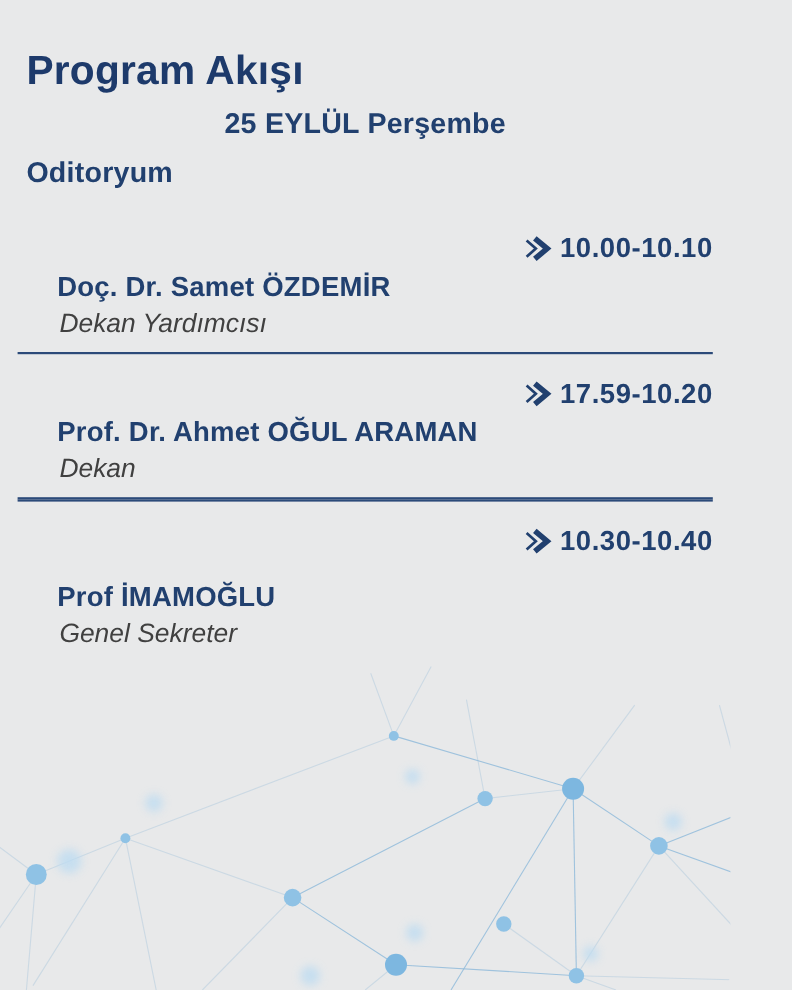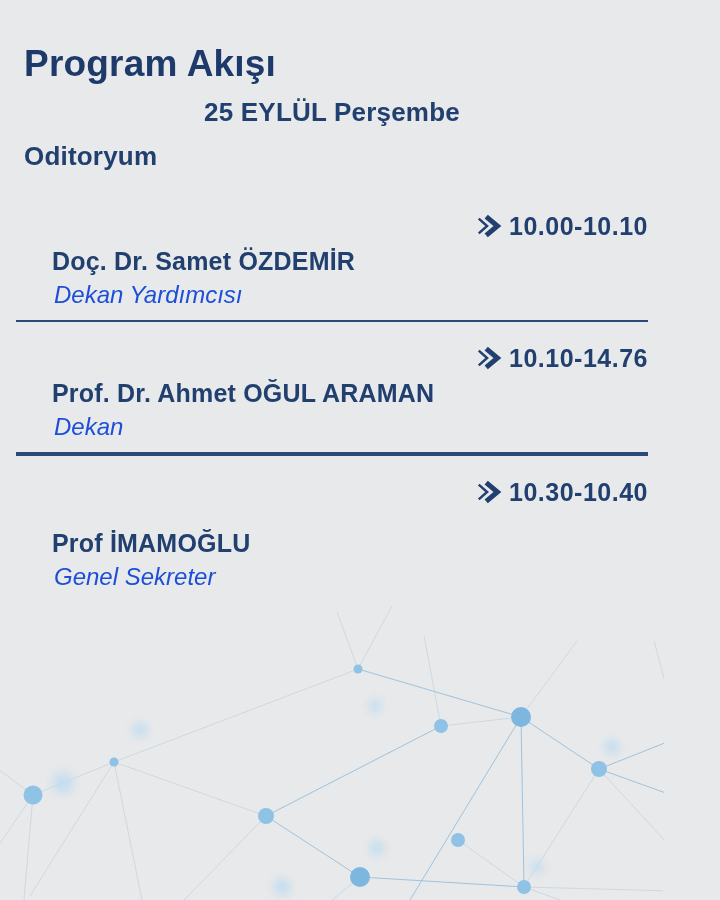--- a/index.html
+++ b/index.html
@@ -30,21 +30,21 @@
   .date{font-size:26px;line-height:30px;font-weight:700;margin-bottom:14px;text-align:center;}
   .venue{font-size:26px;line-height:30px;font-weight:700;}
   .date,.venue{letter-spacing:.2px;}
   
   .schedule{position:relative;margin-top:19px;padding:0 16px;z-index:2;}
   .item{padding:22px 0 13px;}
   .time-row{display:flex;align-items:center;gap:6px;padding-left:4px;justify-content:flex-end;}
   .chev{width:28px;height:28px;flex:0 0 28px;display:block;}
   .time{font-size:25px;line-height:26px;font-weight:700;letter-spacing:.5px;}
   .name{font-size:25px;line-height:26px;font-weight:700;margin:8px 0 0 36px;letter-spacing:.2px;}
-  .role{font-size:24px;line-height:25px;font-style:italic;font-weight:400;margin:8px 0 0 38px;color:#1d4ed8;}
+  .role{font-size:24px;line-height:25px;font-style:italic;font-weight:400;margin:8px 0 0 38px;color:#404040;}
   .item.last .name{margin-top:24px;}
   .divider{height:2px;background:var(--divider);border:none;}
 </style>
 </head>
 <body>
 
 <div class="stage">
 
   <svg class="net" viewBox="0 590 720 310" aria-hidden="true">
     <defs>
@@ -137,21 +137,21 @@
       <div class="role">Dekan Yardımcısı</div>
     </section>
     <div class="divider"></div>
 
     <section class="item">
       <div class="time-row">
         <svg class="chev" viewBox="0 0 30 30">
           <path d="M4 7 L13 15 L4 23" fill="none" stroke="#21406f" stroke-width="2.6"></path>
           <path d="M12 5 L24 15 L12 25" fill="none" stroke="#21406f" stroke-width="5.4"></path>
         </svg>
-        <span class="time">10.10-14.76</span>
+        <span class="time">17.59-10.20</span>
       </div>
       <div class="name">Prof. Dr. Ahmet OĞUL ARAMAN</div>
       <div class="role">Dekan</div>
     </section>
     <div class="divider"></div>
 
     <div class="divider"></div>
 
     <section class="item last">
       <div class="time-row">

